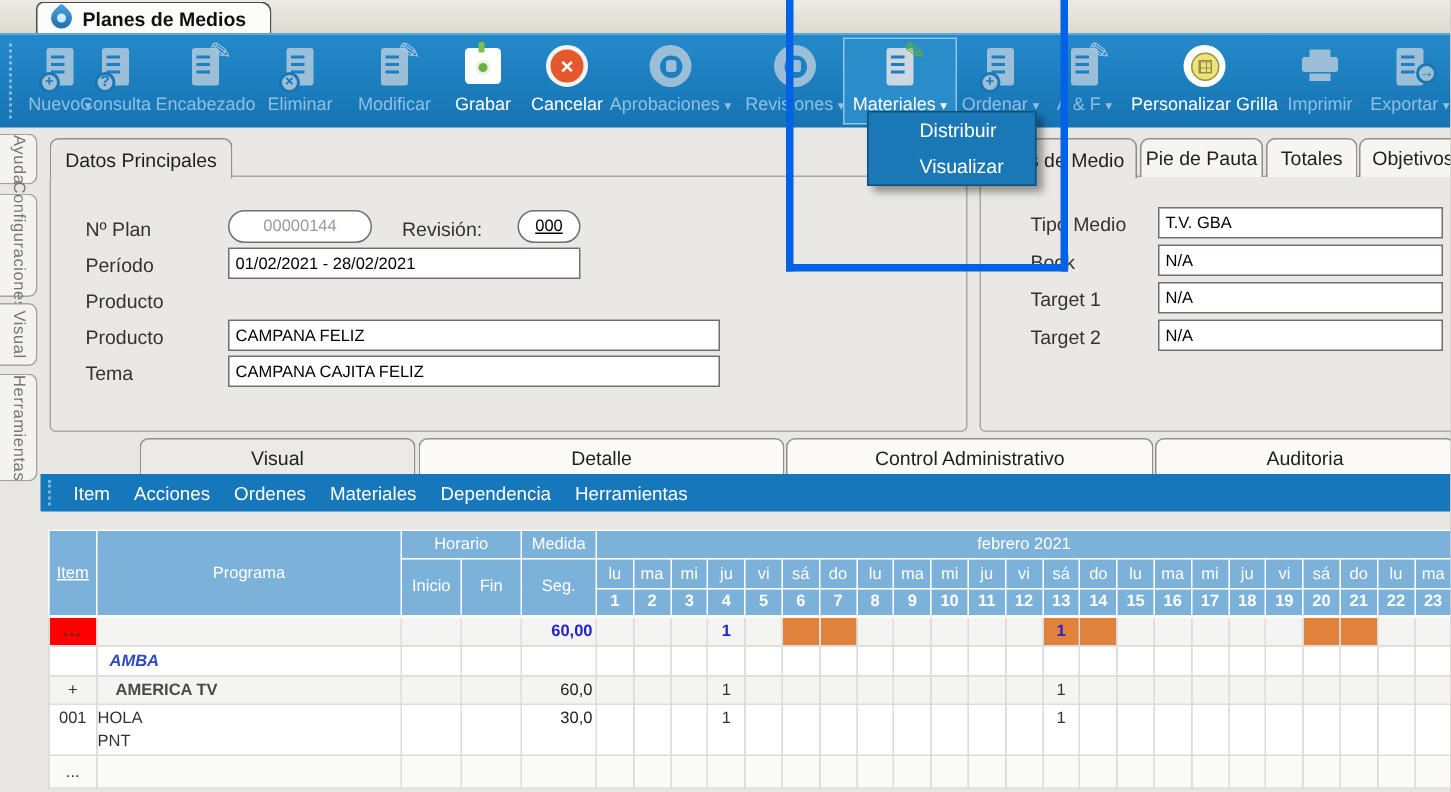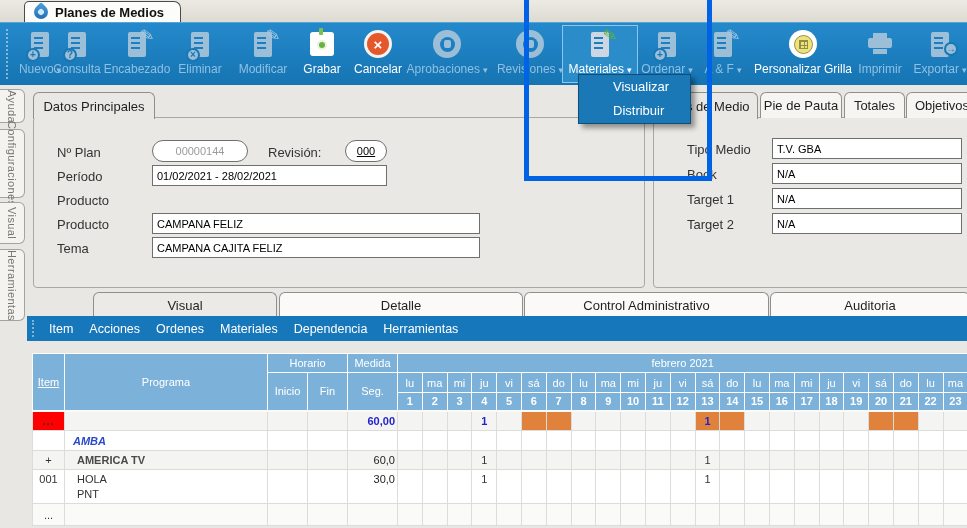--- a/index.html
+++ b/index.html
@@ -125,21 +125,21 @@
   tr.dots   { height:22px; background:#fafaf8; }
   td.c-item { text-align:center; color:#555; }
   td.red { background:#ff0000; color:#3a3a3a; font-weight:bold; letter-spacing:1px; }
   td.c-seg { text-align:right; padding-right:5px; }
   tr.total td.c-seg, tr.total td.day-on { color:#2323cc; font-weight:bold; }
   tr.channel td.c-seg, tr.program td.c-seg { color:#222; }
   td.c-prog { text-align:left; }
   tr.group td.c-prog { color:#2b49c8; font-weight:bold; font-style:italic; padding-left:8px; }
   tr.channel td.c-prog { color:#4a4a4a; font-weight:bold; padding-left:12px; }
   tr.program td { vertical-align:top; padding-top:2px; line-height:15px; }
-  tr.program td.c-prog { color:#333; padding-left:12px;margin-left:30px; }
+  tr.program td.c-prog { color:#333; padding-left:0;margin-left:30px; }
   td.day { text-align:center; }
   td.orange { background:#e0813c; }
   .gap-strip { position:absolute; left:0; right:0; top:341px; height:12px; background:#e9e7e3; }
 </style>
 </head>
 <body>
 
 <div id="root">
 
   <div class="titlebar">
@@ -259,22 +259,22 @@
           <span class="ic">
             <span class="doc"></span>
             <span class="badge right arrow">→</span>
           </span>
           <span class="lbl"><span>Exportar</span><span class="dd-arrow">▾</span></span>
         </div>
       </div>
   </div>
 
   <div class="dropdown" id="materiales-dropdown">
+      <div class="dropdown-item"><span>Distribuir</span></div>
       <div class="dropdown-item"><span>Visualizar</span></div>
-      <div class="dropdown-item"><span>Distribuir</span></div>
     </div>
 
   <div id="sidebar-tabs">
       <div class="side-tab" style="top: 89px; height: 34px;">
         <span>Ayuda</span>
       </div>
       <div class="side-tab" style="top: 129px; height: 69px;">
         <span>Configuraciones</span>
       </div>
       <div class="side-tab" style="top: 202px; height: 42px;">

